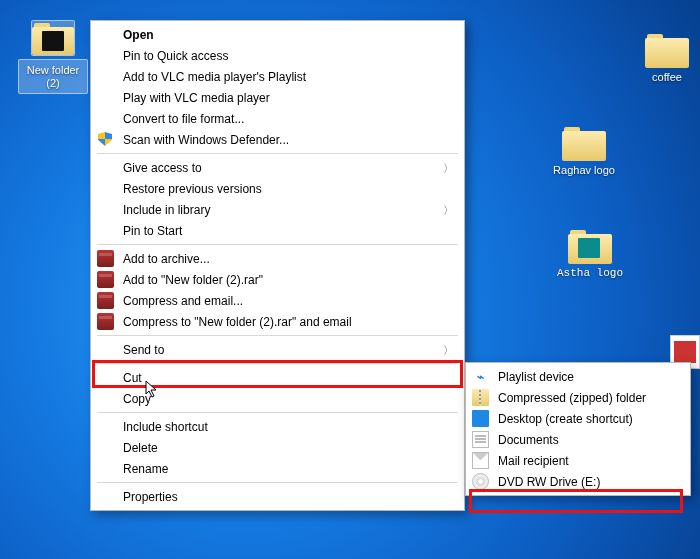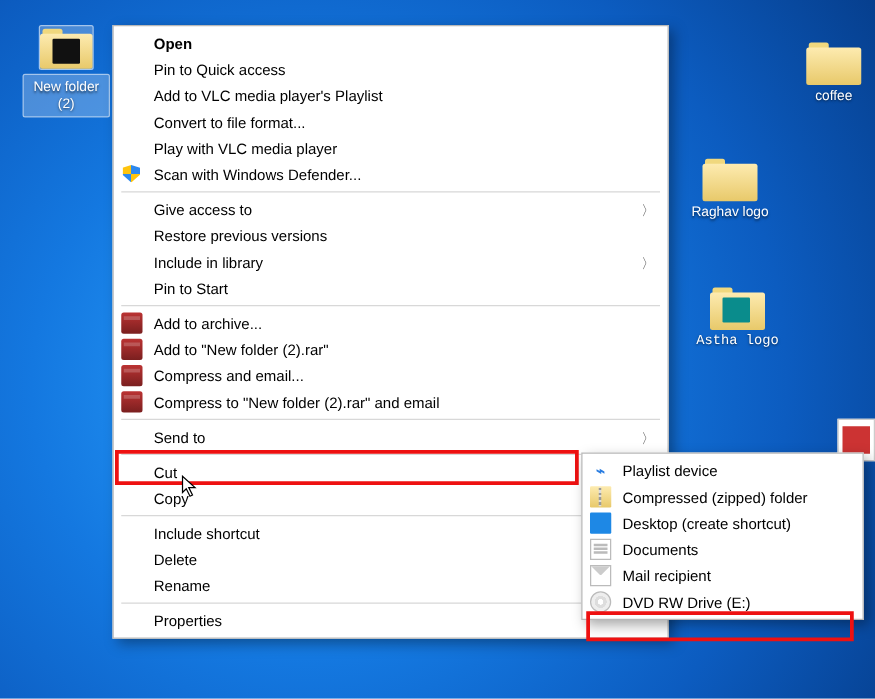--- a/index.html
+++ b/index.html
@@ -64,21 +64,21 @@
     padding: 4px;
   }
 
   .context-menu {
     position: absolute;
     background: #fff;
     border: 1px solid #b8b8b8;
     box-shadow: 4px 4px 10px rgba(0,0,0,.35);
     padding: 3px 0;
   }
-  .cm-main { left: 90px; top: 20px; width: 445px; }
+  .cm-main { left: 90px; top: 20px; width: 375px; }
   .cm-sub  { left: 465px; top: 362px; width: 226px; }
 
   .cm-item {
     display: flex;
     align-items: center;
     height: 21px;
     padding: 0 28px 0 32px;
     position: relative;
     color: #000;
     white-space: nowrap;
@@ -195,24 +195,24 @@
     <div class="cm-item">
         <b>Open</b>
       </div>
     <div class="cm-item">
         <span>Pin to Quick access</span>
       </div>
     <div class="cm-item">
         <span>Add to VLC media player's Playlist</span>
       </div>
     <div class="cm-item">
+        <span>Play with VLC media player</span>
+      </div>
+    <div class="cm-item">
         <span>Convert to file format...</span>
-      </div>
-    <div class="cm-item">
-        <span>Play with VLC media player</span>
       </div>
     <div class="cm-item">
         <span class="ico shield-ico"></span>
         <span>Scan with Windows Defender...</span>
       </div>
     <div class="cm-sep"></div>
     <div class="cm-item">
         <span>Give access to</span>
         <span class="arrow">〉</span>
       </div>

